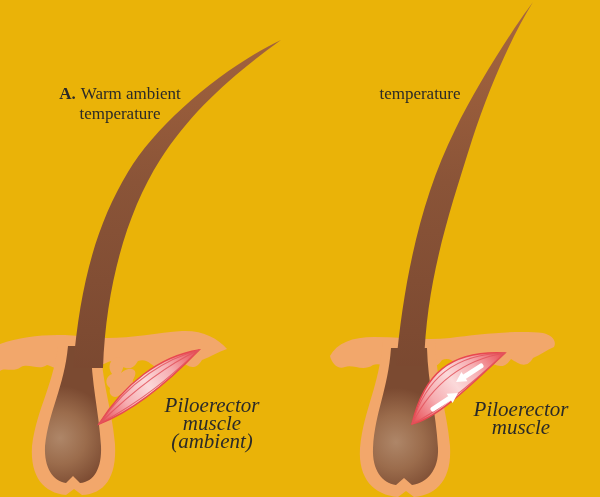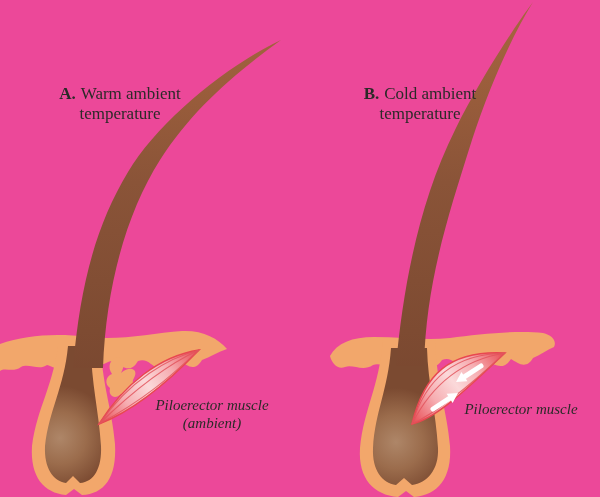--- a/index.html
+++ b/index.html
@@ -1,30 +1,30 @@
 <!DOCTYPE html>
 <html><head>
 <meta charset="utf-8">
 <style>
   html,body { margin:0; padding:0; background:#ffffff; }
   #stage {
-    position:relative; width:600px; height:497px; background:#ec4899;
+    position:relative; width:600px; height:497px; background:#eab308;
     font-family:"Liberation Serif", serif; overflow:hidden;
   }
   #stage svg { position:absolute; left:0; top:0; }
   .cap {
     position:absolute; text-align:center; color:#2b2a28;
     font-size:17px; line-height:20px;
   }
   .cap-letter { font-weight:bold; margin-right:5px; }
   #capA { left:30px;  top:84px; width:180px; }
   #capB { left:330px; top:84px; width:180px; }
   .muscle-cap {
     position:absolute; text-align:center; color:#2b2a28;
-    font-style:italic; font-size:15px; line-height:18px;
+    font-style:italic; font-size:21px; line-height:18px;
   }
   #mcapA { left:146px; top:396px; width:132px; }
   #mcapB { left:452px; top:400px; width:138px; }
 </style>
 </head>
 <body>
 
 <div id="stage">
 
   <svg width="600" height="497" viewBox="0 0 600 497">
@@ -118,23 +118,20 @@
   </svg>
 
   <div class="cap" id="capA">
     <div>
       <span class="cap-letter">A.</span><span>Warm ambient</span>
     </div>
     <div>temperature</div>
   </div>
 
   <div class="cap" id="capB">
-    <div>
-      <span class="cap-letter">B.</span><span>Cold ambient</span>
-    </div>
     <div>temperature</div>
   </div>
 
   <div class="muscle-cap" id="mcapA">
     <div>Piloerector muscle</div>
     <div>(ambient)</div>
   </div>
 
   <div class="muscle-cap" id="mcapB">
     <div>Piloerector muscle</div>

